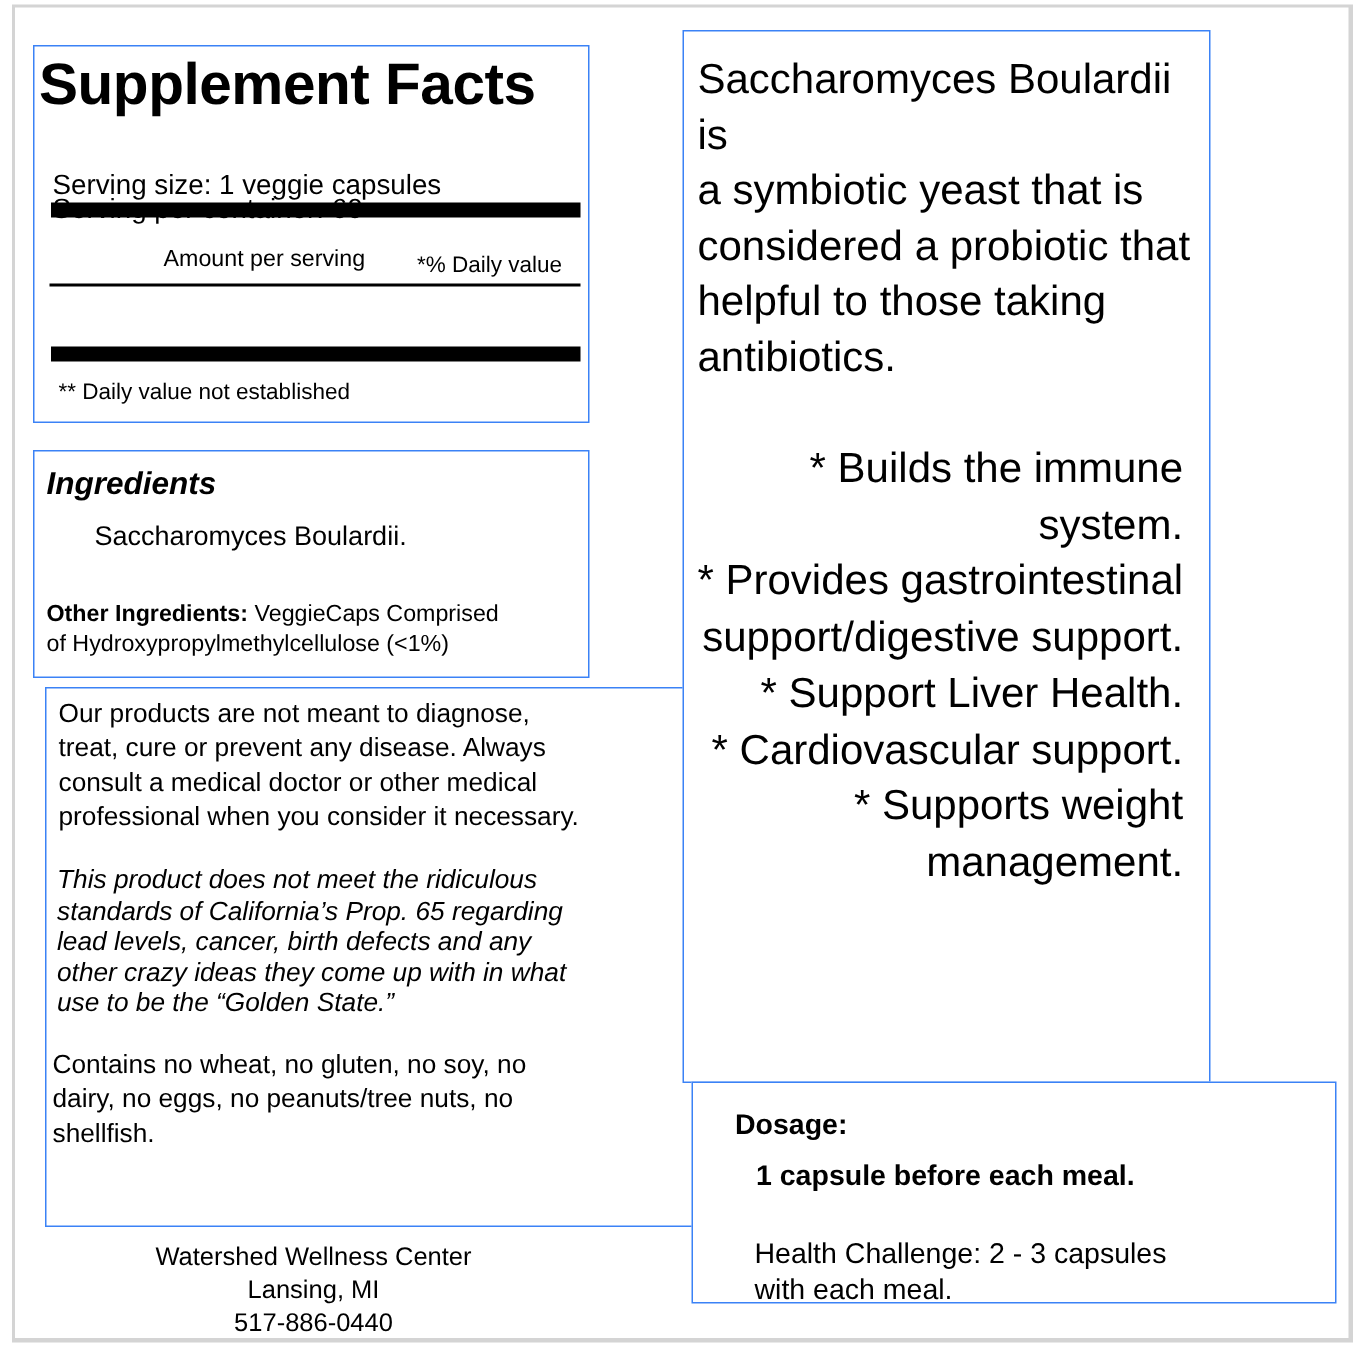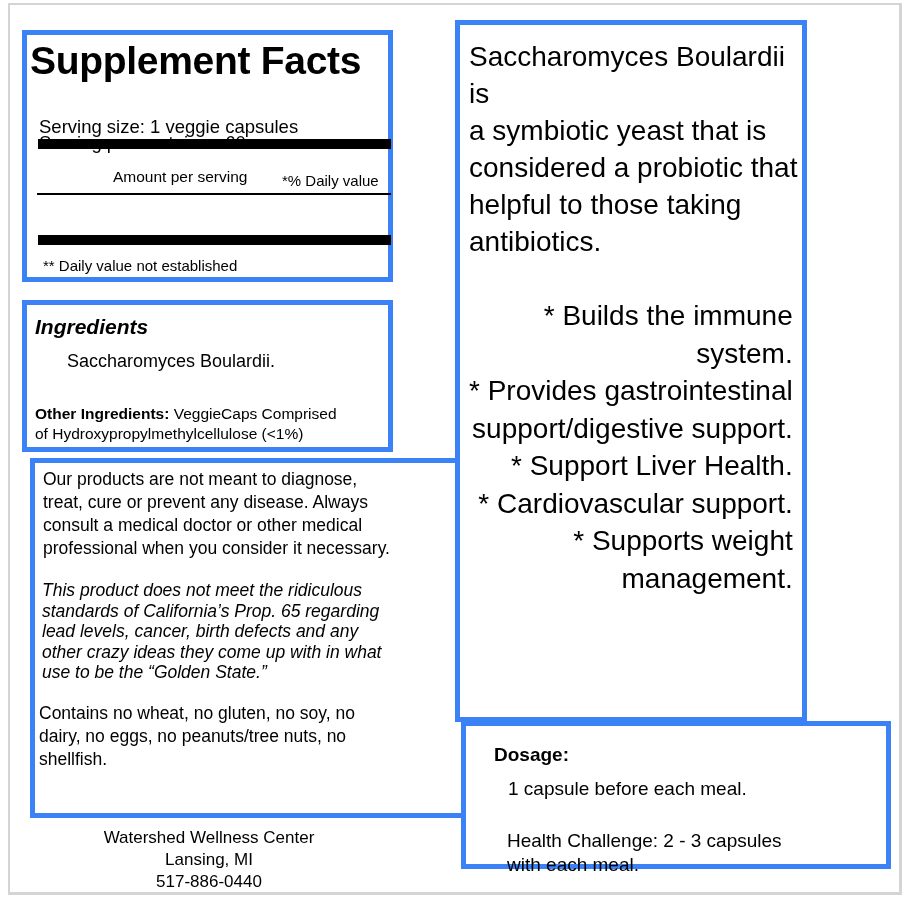--- a/index.html
+++ b/index.html
@@ -1,20 +1,20 @@
 <!DOCTYPE html>
 <html><head>
 <meta charset="utf-8">
 <style>
   html, body { margin: 0; padding: 0; background: #ffffff; }
   body { width: 911px; height: 905px; position: relative; overflow: hidden;
          font-family: "Liberation Sans", sans-serif; color: #000; }
   .frame { position: absolute; left: 8px; top: 3px; width: 894px; height: 892px;
            border: 2px solid #d4d4d4; border-right-width: 3px; border-bottom-width: 3px; box-sizing: border-box; }
-  .box { position: absolute; border: 5px solid #3b82f6; box-sizing: border-box; background: #fff; }
+  .box { position: absolute; border: 1px solid #3b82f6; box-sizing: border-box; background: #fff; }
 
   
   #facts { left: 22px; top: 30px; width: 371px; height: 252px; }
   #facts .title { position: absolute; left: 3px; top: 4px; font-size: 39px; font-weight: bold; letter-spacing: -0.3px; white-space: nowrap; }
   #facts .line1 { position: absolute; left: 12px; top: 81px; font-size: 18.5px; white-space: nowrap; }
   #facts .line2 { position: absolute; left: 12px; top: 97px; font-size: 18.5px; white-space: nowrap; }
   #facts .bar { position: absolute; left: 11px; width: 353px; height: 10px; background: #000; }
   #facts .thin { position: absolute; left: 10px; top: 158px; width: 354px; height: 2px; background: #000; }
   #facts .amount { position: absolute; left: 86px; top: 133px; font-size: 15.5px; white-space: nowrap; }
   #facts .dv { position: absolute; left: 255px; top: 137px; font-size: 15px; white-space: nowrap; }
@@ -36,21 +36,21 @@
 
   
   #desc { left: 455px; top: 20px; width: 352px; height: 702px; }
   #desc .intro { position: absolute; left: 9px; top: 13px; font-size: 28px; line-height: 37px; white-space: pre-line; }
   #desc .benefits { position: absolute; left: 9px; top: 272px; font-size: 28px; line-height: 37.5px; text-align: right; }
   #desc .benefits div { white-space: pre-line; }
 
   
   #dose { left: 461px; top: 721px; width: 430px; height: 148px; }
   #dose .head { position: absolute; left: 28px; top: 18px; font-size: 19px; font-weight: bold; }
-  #dose .l1 { position: absolute; left: 42px; top: 52px; font-size: 19px; white-space: nowrap; }
+  #dose .l1 { position: absolute; left: 42px; top: 52px; font-size: 19px; white-space: nowrap; font-weight: bold; }
   #dose .l2 { position: absolute; left: 41px; top: 103px; font-size: 19px; line-height: 24px; white-space: pre-line; }
 
   
   .footer { position: absolute; left: 60px; top: 827px; width: 298px; text-align: center; font-size: 17px; line-height: 22px; }
 </style>
 </head>
 <body>
 
 <div class="frame"></div>
 

